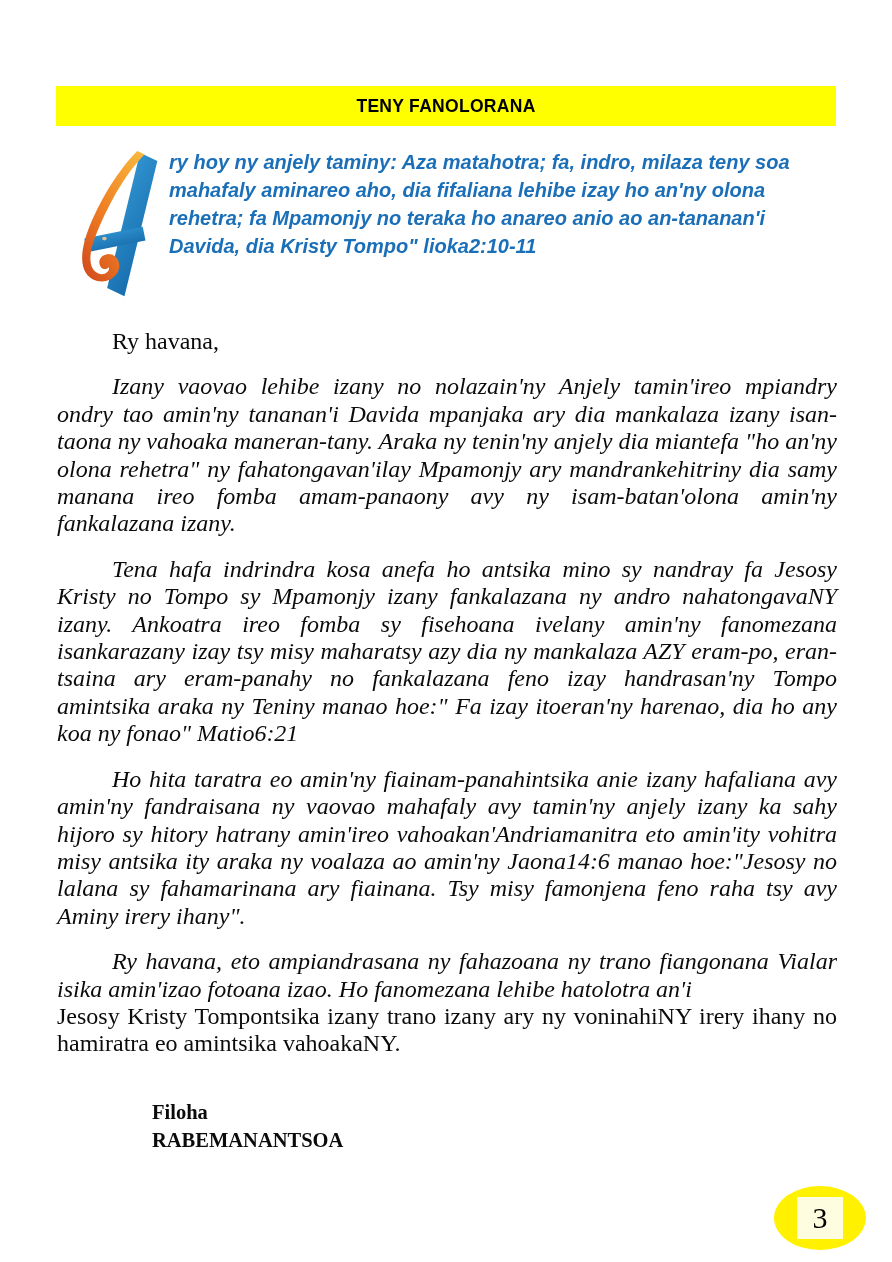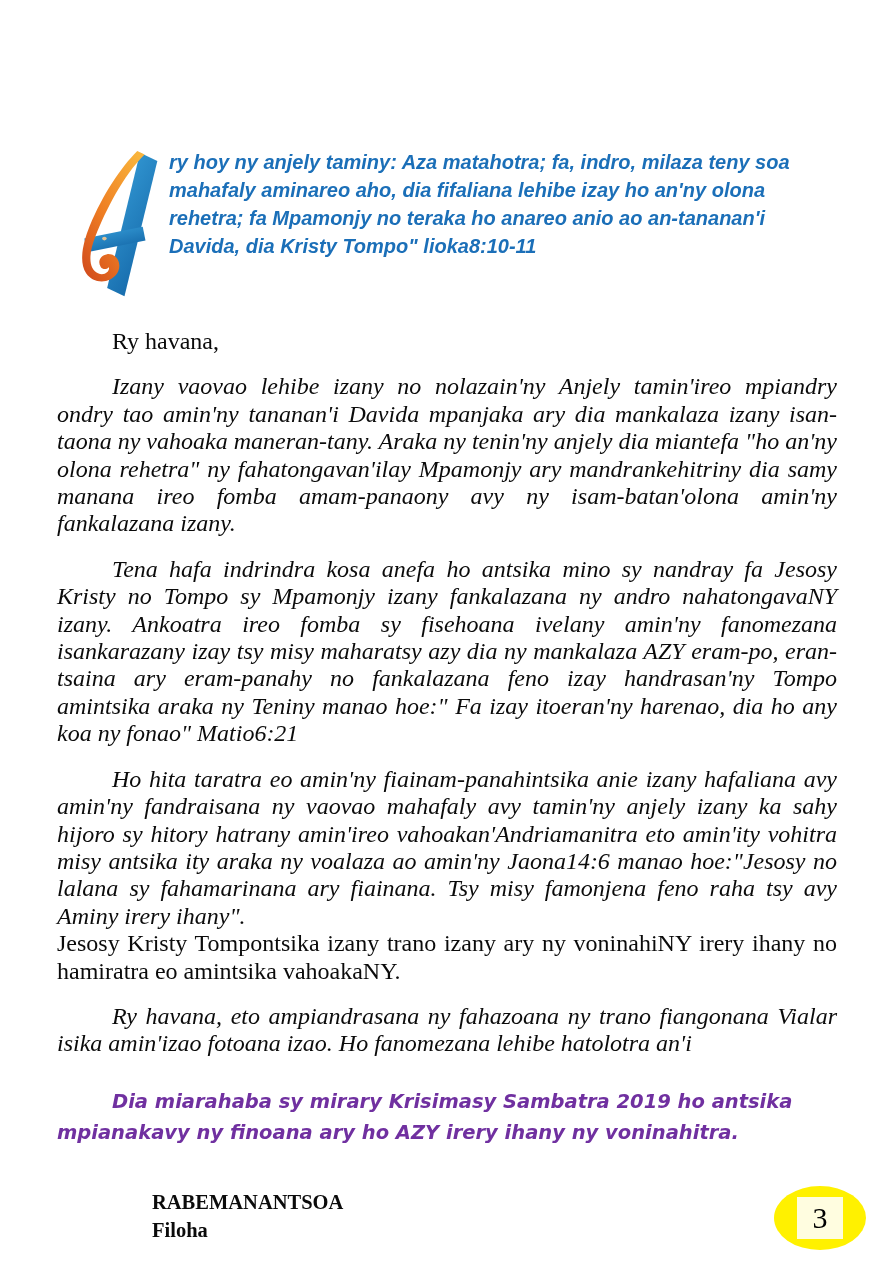--- a/index.html
+++ b/index.html
@@ -97,57 +97,59 @@
     font-family: "Liberation Serif", serif;
     font-size: 30px;
     color: #000000;
   }
 </style>
 </head>
 <body>
 
 <div class="page">
 
+  <div class="header-bar" style="background: rgb(255, 255, 0);">
+    <span class="header-title">TENY FANOLORANA</span>
+  </div>
 
   <div class="quote-section" style="color: rgb(27, 111, 184);">
     <svg class="dropcap-graphic" viewBox="0 0 92 160" xmlns="http://www.w3.org/2000/svg" aria-hidden="true">
       <defs>
         <linearGradient id="gradOrange" x1="0.85" y1="0" x2="0.05" y2="1">
           <stop offset="0" stop-color="#f9b43b"></stop>
           <stop offset="0.55" stop-color="#ee7d23"></stop>
           <stop offset="1" stop-color="#d1491c"></stop>
         </linearGradient>
         <linearGradient id="gradBlue" x1="0" y1="0" x2="0.6" y2="1">
           <stop offset="0" stop-color="#3aa4de"></stop>
           <stop offset="1" stop-color="#1467a8"></stop>
         </linearGradient>
       </defs>
       <path fill="url(#gradBlue)" d="M69,2 L88,11 L52,159 L33,150 Z"></path>
       <path fill="url(#gradBlue)" d="M8,96 L72,83 L75,98 L11,111 Z"></path>
       <path fill="url(#gradOrange)" d="M66,0 C48,18 28,48 14,82 C6,102 2,122 10,134 C18,146 36,146 44,134 C50,124 44,112 33,113 C26,114 22,121 26,127 C28,130 33,130 35,127 C36,132 30,137 23,134 C13,130 12,114 20,94 C32,64 50,28 74,4 Z"></path>
       <ellipse cx="30" cy="96" rx="2.5" ry="2" fill="#f6c98f" opacity="0.9"></ellipse>
     </svg>
-    <span>ry hoy ny anjely taminy: Aza matahotra; fa, indro, milaza teny soa mahafaly aminareo aho, dia fifaliana lehibe izay ho an'ny olona rehetra; fa Mpamonjy no teraka ho anareo anio ao an-tananan'i Davida, dia Kristy Tompo" lioka8:10-11</span>
+    <span>ry hoy ny anjely taminy: Aza matahotra; fa, indro, milaza teny soa mahafaly aminareo aho, dia fifaliana lehibe izay ho an'ny olona rehetra; fa Mpamonjy no teraka ho anareo anio ao an-tananan'i Davida, dia Kristy Tompo" lioka2:10-11</span>
   </div>
 
   <div class="content">
     <div id="paragraphs">
         <p class="body-para indent">Ry havana,</p>
         <p class="body-para indent gap">Izany vaovao lehibe izany no nolazain'ny Anjely tamin'ireo mpiandry ondry tao amin'ny tananan'i Davida mpanjaka ary dia mankalaza izany isan-taona ny vahoaka maneran-tany. Araka ny tenin'ny anjely dia miantefa "ho an'ny olona rehetra" ny fahatongavan'ilay Mpamonjy ary mandrankehitriny dia samy manana ireo fomba amam-panaony avy ny isam-batan'olona amin'ny fankalazana izany.</p>
         <p class="body-para indent gap">Tena hafa indrindra kosa anefa ho antsika mino sy nandray fa Jesosy Kristy no Tompo sy Mpamonjy izany fankalazana ny andro nahatongavaNY izany. Ankoatra ireo fomba sy fisehoana ivelany amin'ny fanomezana isankarazany izay tsy misy maharatsy azy dia ny mankalaza AZY eram-po, eran-tsaina ary eram-panahy no fankalazana feno izay handrasan'ny Tompo amintsika araka ny Teniny manao hoe:" Fa izay itoeran'ny harenao, dia ho any koa ny fonao" Matio6:21</p>
         <p class="body-para indent gap">Ho hita taratra eo amin'ny fiainam-panahintsika anie izany hafaliana avy amin'ny fandraisana ny vaovao mahafaly avy tamin'ny anjely izany ka sahy hijoro sy hitory hatrany amin'ireo vahoakan'Andriamanitra eto amin'ity vohitra misy antsika ity araka ny voalaza ao amin'ny Jaona14:6 manao hoe:"Jesosy no lalana sy fahamarinana ary fiainana. Tsy misy famonjena feno raha tsy avy Aminy irery ihany".</p>
+        <p class="body-para indent gap">Ry havana, eto ampiandrasana ny fahazoana ny trano fiangonana Vialar isika amin'izao fotoana izao. Ho fanomezana lehibe hatolotra an'i</p>
         <p class="body-para">Jesosy Kristy Tompontsika izany trano izany ary ny voninahiNY irery ihany no hamiratra eo amintsika vahoakaNY.</p>
-        <p class="body-para indent gap">Ry havana, eto ampiandrasana ny fahazoana ny trano fiangonana Vialar isika amin'izao fotoana izao. Ho fanomezana lehibe hatolotra an'i</p>
       </div>
 
-    <div class="closing" style="color: rgb(112, 48, 160);">Dia miarahaba sy mirary Krisimasy Sambatra 2019 ho antsika mpianakavy ny finoana ary ho AZY irery ihany ny voninahitra.</div>
 
     <div class="signature">
+      <div>Filoha</div>
       <div>RABEMANANTSOA</div>
-      <div>Filoha</div>
     </div>
   </div>
 
   <div class="page-badge" style="background: rgb(255, 241, 0);">
     <div class="page-badge-inner" style="background: rgb(255, 253, 224);">3</div>
   </div>
 
 </div>
 
 </body></html>

